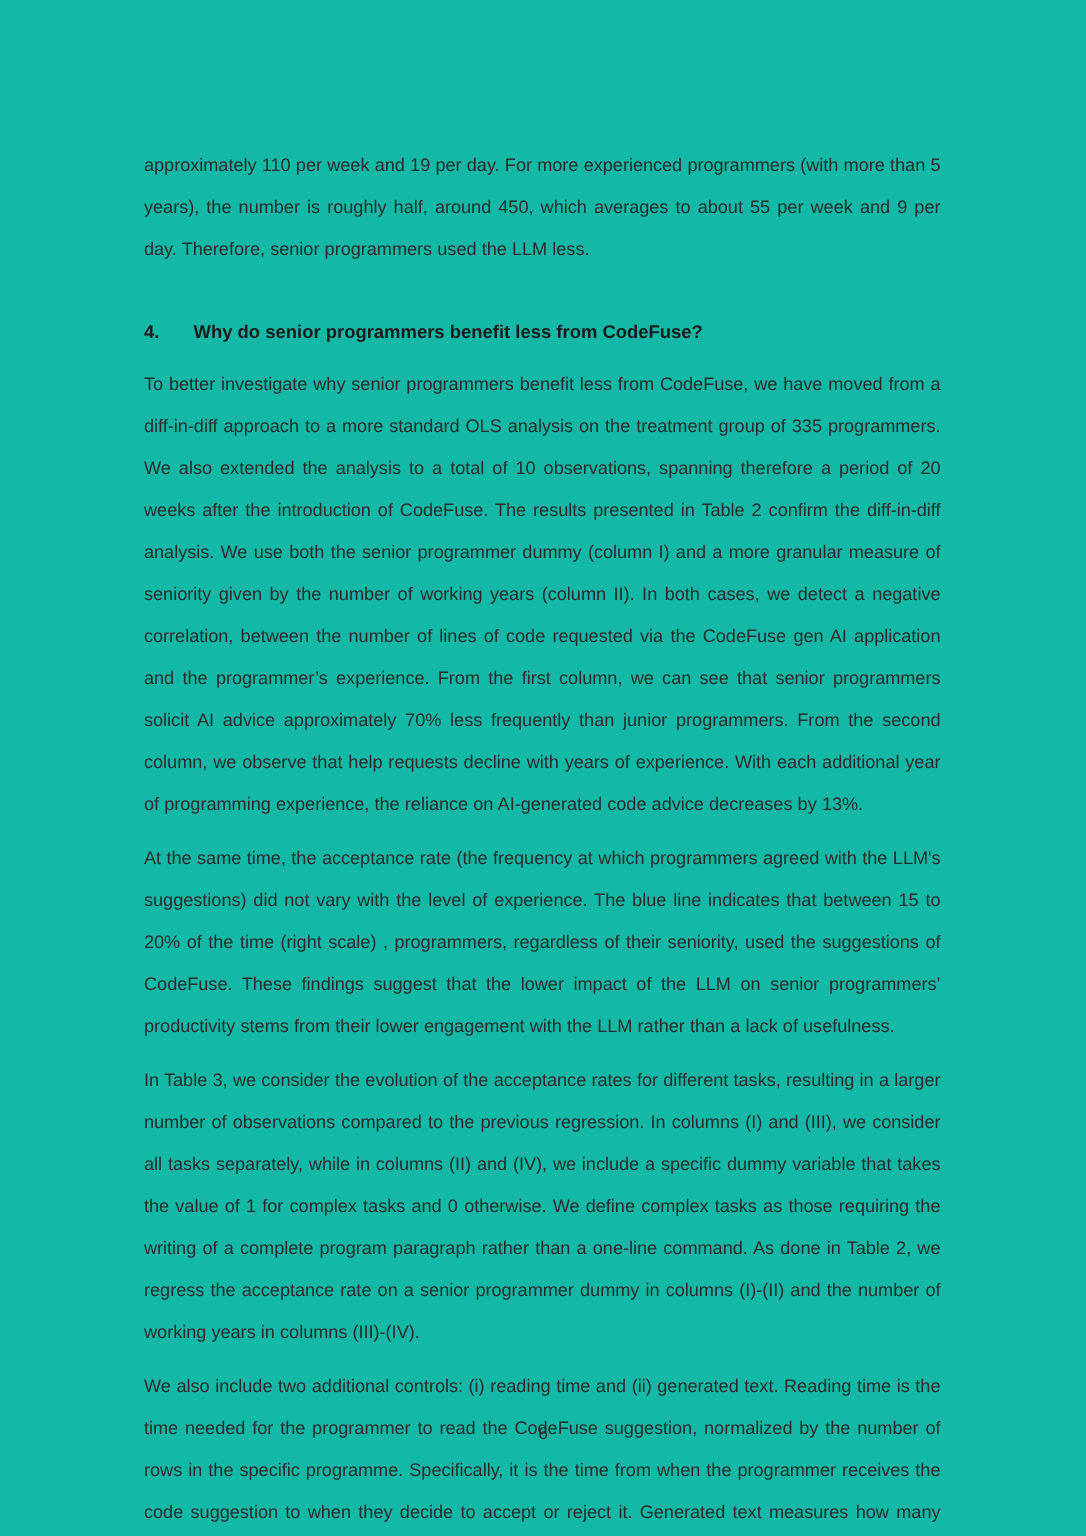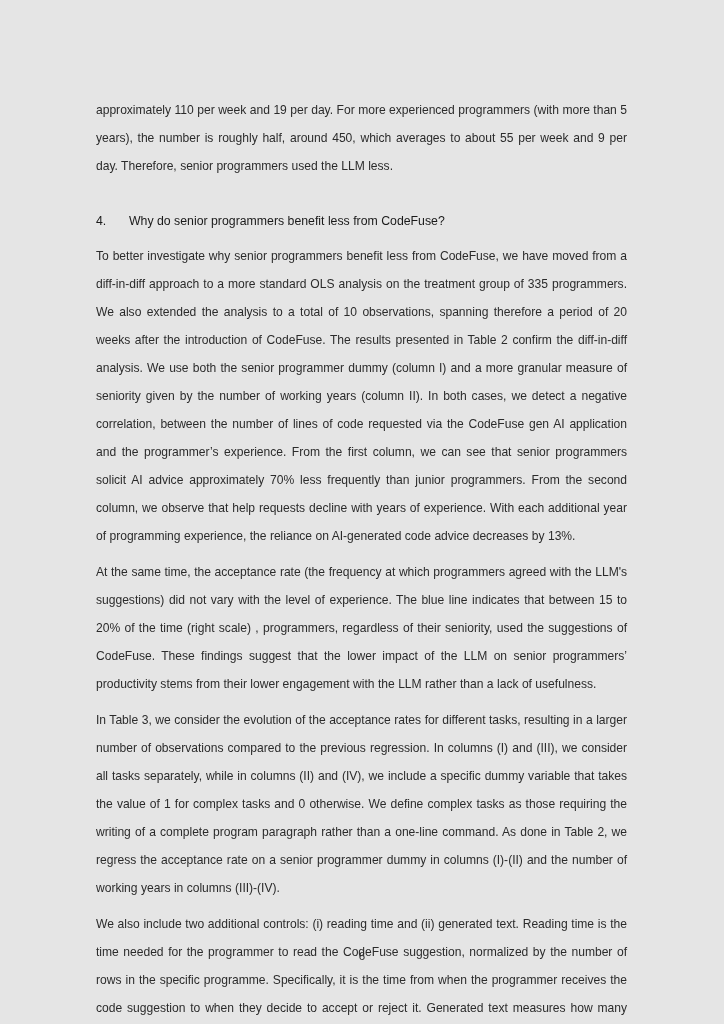--- a/index.html
+++ b/index.html
@@ -11,21 +11,21 @@
     width: 724px;
     height: 1024px;
     position: relative;
     font-family: "Liberation Sans", sans-serif;
     color: #231f20;
     overflow: hidden;
   }
   .page {
     position: absolute;
     inset: 0;
-    background: #e5e5e5;
+    background: #14b8a6;
   }
   .content {
     position: absolute;
     left: 96px;
     top: 96px;
     width: 531px;
   }
   p.body-par {
     margin: 0 0 8px 0;
     font-size: 12.1px;
@@ -35,21 +35,21 @@
     color: #2b2b2b;
     letter-spacing: -0.02px;
     word-spacing: 0.1px;
   }
   p.body-par:last-child {
     margin-bottom: 0;
   }
   .section-heading {
     margin: 31px 0 11px 0;
     font-size: 12.3px;
-    font-weight: normal;
+    font-weight: bold;
     line-height: 20px;
     color: #1a1a1a;
     display: block;
   }
   .section-heading .num {
     display: inline-block;
     width: 33px;
   }
   .section-heading .title {
     display: inline;

